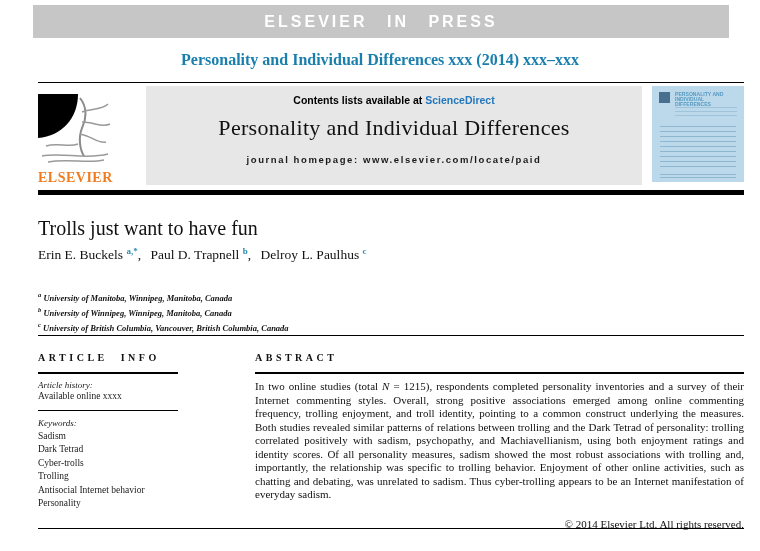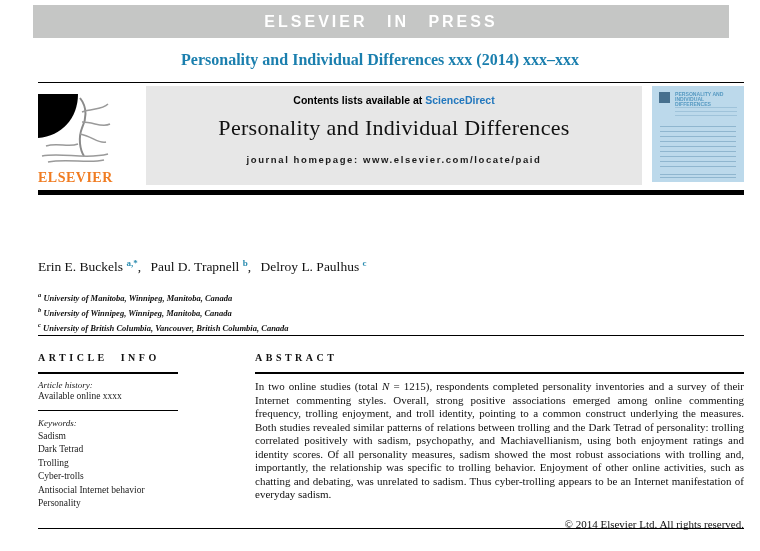--- a/index.html
+++ b/index.html
@@ -65,21 +65,21 @@
   .cover-list {
     position:absolute; left:8px; top:40px; width:76px; height:44px;
     background:repeating-linear-gradient(#8fb6cf 0 1px, rgba(0,0,0,0) 1px 5px);
   }
   .cover-footer {
     position:absolute; left:8px; top:88px; width:76px; height:4px;
     background:repeating-linear-gradient(#8fb6cf 0 1px, rgba(0,0,0,0) 1px 3px);
   }
 
   .article-title { position:absolute; left:38px; top:217px; font-size:20px; color:#111; }
-  .authors-line { position:absolute; left:38px; top:257px; font-size:13.5px; color:#111; }
+  .authors-line { position:absolute; left:38px; top:245px; font-size:13.5px; color:#111; }
   .author { white-space:nowrap; }
   .author sup { color:#2b8cb0; font-size:9px; font-weight:bold; }
   .author-gap { display:inline-block; width:6px; }
 
   .affiliations {
     position:absolute; left:38px; top:289px; font-size:8.5px;
     font-style:italic; font-weight:bold; line-height:11px; color:#111;
   }
   .affiliations sup { font-size:6.5px; }
 
@@ -136,20 +136,21 @@
   <div class="cover-thumb">
     <div class="cover-logo"></div>
     <div class="cover-title">PERSONALITY AND INDIVIDUAL DIFFERENCES</div>
     <div class="cover-sub"></div>
     <div class="cover-list"></div>
     <div class="cover-footer"></div>
   </div>
 
   <div class="rule black-bar"></div>
 
+  <div class="article-title">Trolls just want to have fun</div>
 
   <div class="authors-line">
     <span class="author"><span>Erin E. Buckels</span>&nbsp;<sup>a,*</sup><span>,</span></span><span class="author-gap"></span>
     <span class="author"><span>Paul D. Trapnell</span>&nbsp;<sup>b</sup><span>,</span></span><span class="author-gap"></span>
     <span class="author"><span>Delroy L. Paulhus</span>&nbsp;<sup>c</sup><span></span></span>
   </div>
 
   <div class="affiliations">
     <div><sup>a</sup> <span>University of Manitoba, Winnipeg, Manitoba, Canada</span></div>
     <div><sup>b</sup> <span>University of Winnipeg, Winnipeg, Manitoba, Canada</span></div>
@@ -161,22 +162,22 @@
   <div class="left-col">
     <div class="col-heading">ARTICLE INFO</div>
     <div class="subrule"></div>
     <div class="info-label">Article history:</div>
     <div class="info-value">Available online xxxx</div>
     <div class="subrule thin"></div>
     <div class="kw-label">Keywords:</div>
     <div class="kw-list">
       <div class="kw-item">Sadism</div>
       <div class="kw-item">Dark Tetrad</div>
+      <div class="kw-item">Cyber-trolls</div>
       <div class="kw-item">Trolling</div>
-      <div class="kw-item">Cyber-trolls</div>
       <div class="kw-item">Antisocial Internet behavior</div>
       <div class="kw-item">Personality</div>
     </div>
   </div>
 
   <div class="right-col">
     <div class="col-heading">ABSTRACT</div>
     <div class="abstract-rule"></div>
     <div class="abstract-body">
       <span>In two online studies (total </span><i>N</i><span> = 1215), respondents completed personality inventories and a survey of their Internet commenting styles. Overall, strong positive associations emerged among online commenting frequency, trolling enjoyment, and troll identity, pointing to a common construct underlying the measures. Both studies revealed similar patterns of relations between trolling and the Dark Tetrad of personality: trolling correlated positively with sadism, psychopathy, and Machiavellianism, using both enjoyment ratings and identity scores. Of all personality measures, sadism showed the most robust associations with trolling and, importantly, the relationship was specific to trolling behavior. Enjoyment of other online activities, such as chatting and debating, was unrelated to sadism. Thus cyber-trolling appears to be an Internet manifestation of everyday sadism.</span>

